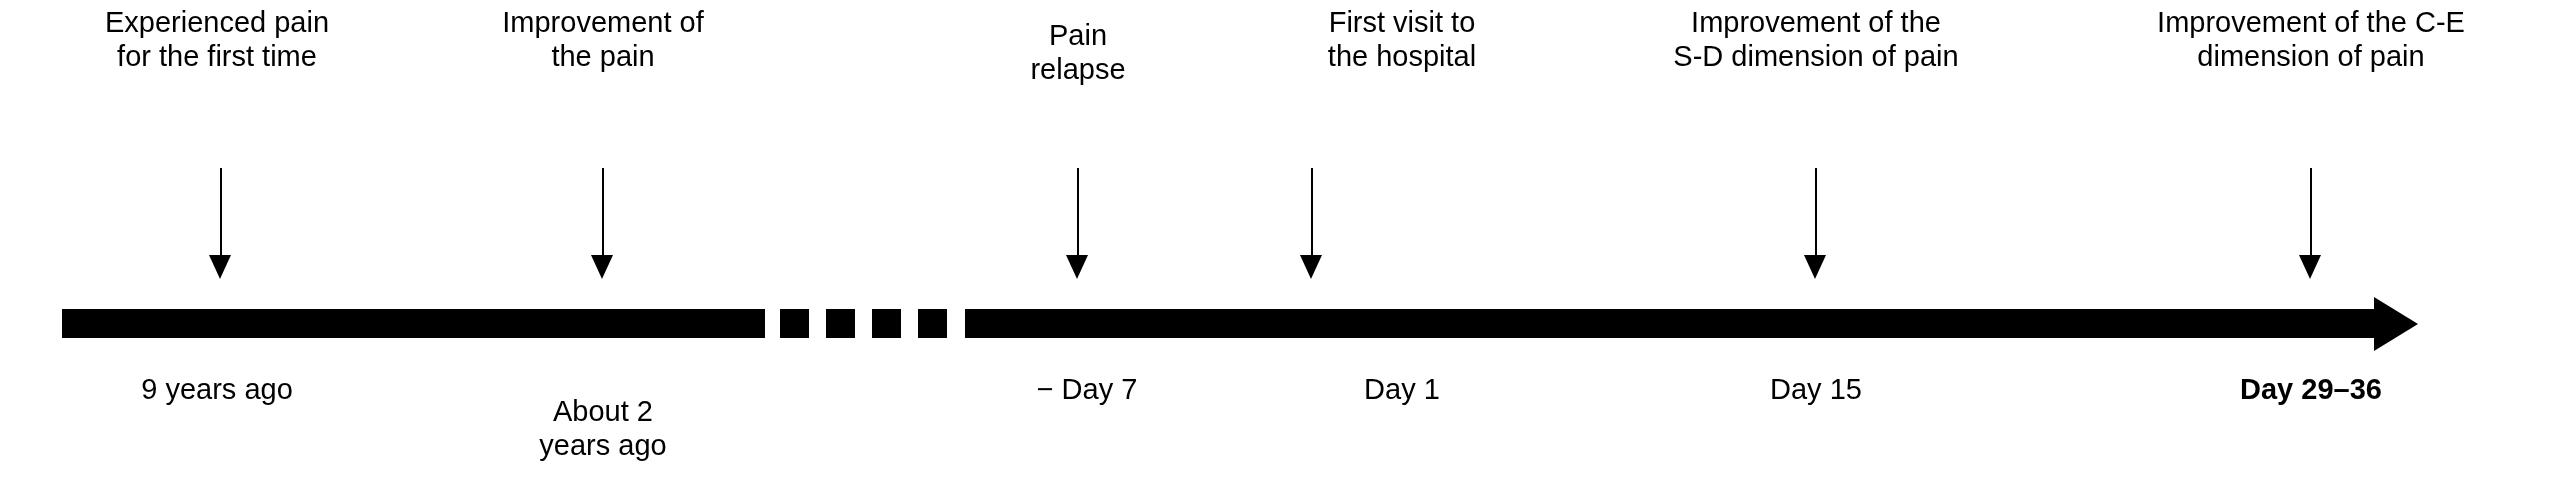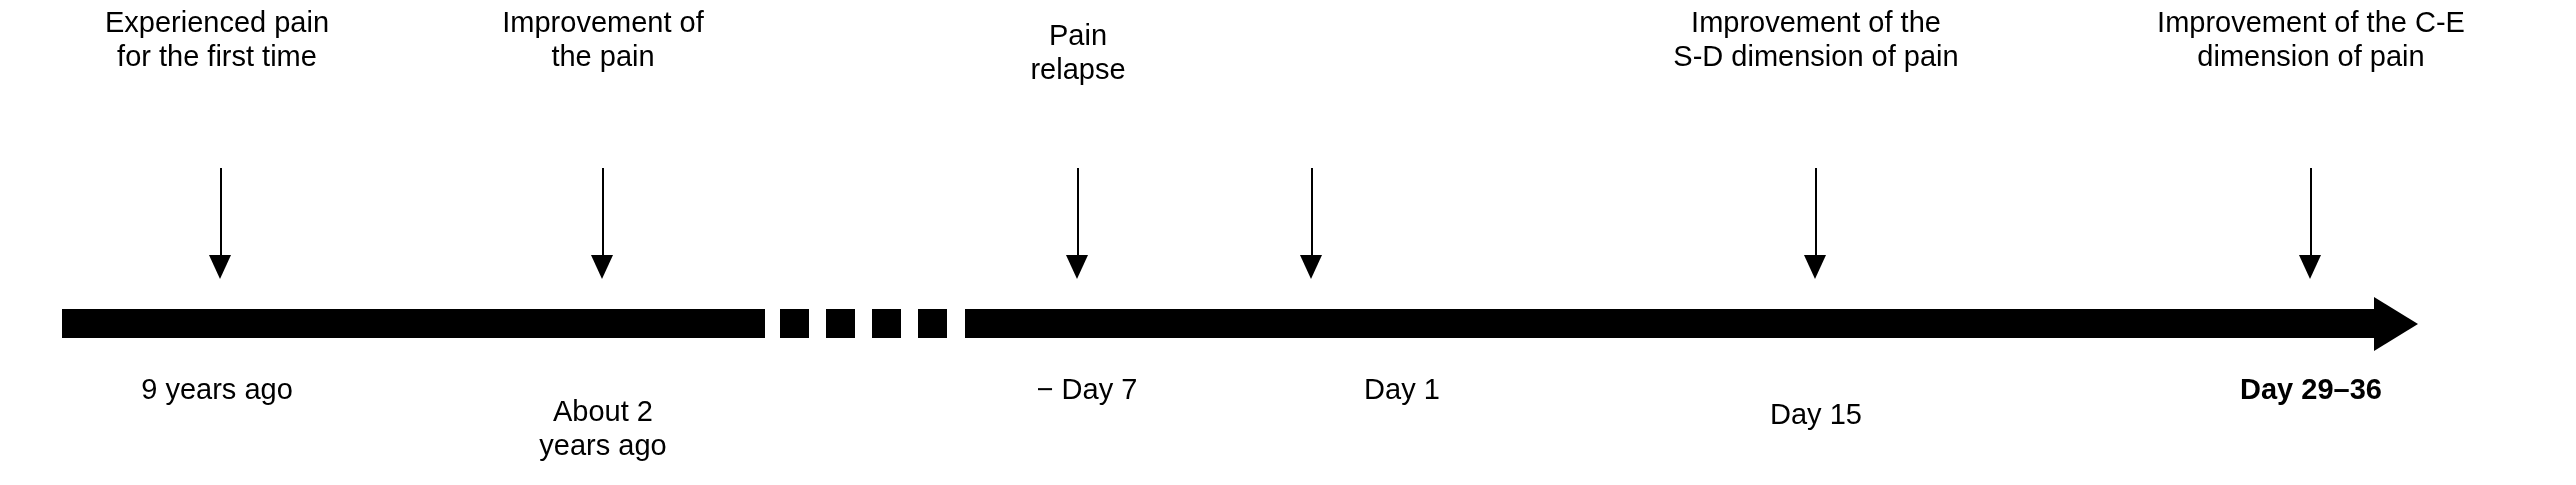--- a/index.html
+++ b/index.html
@@ -126,27 +126,29 @@
     <div class="shaft" style="top:168px; height:88px;"></div>
     <div class="head" style="top:255px;"></div>
   </div>
 
   <div class="event-label" style="left:217px; top:4.9px; width:368px;">Experienced pain
 for the first time</div>
   <div class="event-label" style="left:603px; top:4.9px; width:368px;">Improvement of
 the pain</div>
   <div class="event-label" style="left:1078px; top:18px; width:306px;">Pain
 relapse</div>
+  <div class="event-label" style="left:1402px; top:4.9px; width:368px;">First visit to
+the hospital</div>
   <div class="event-label" style="left:1816px; top:4.9px; width:441px;">Improvement of the
 S-D dimension of pain</div>
   <div class="event-label" style="left:2311px; top:4.9px; width:490px;">Improvement of the C-E
 dimension of pain</div>
 
   <div class="time-label" style="left:217px; top:372px; width:368px;">9 years ago</div>
   <div class="time-label" style="left:603px; top:349px; width:368px;margin-top:45px;">About 2
 years ago</div>
   <div class="time-label" style="left:1087px; top:372px; width:306px;">− Day 7</div>
   <div class="time-label" style="left:1402px; top:372px; width:306px;">Day 1</div>
-  <div class="time-label" style="left:1816px; top:372px; width:306px;margin-top:25px;">Day 15</div>
+  <div class="time-label" style="left:1816px; top:372px; width:306px;">Day 15</div>
   <div class="time-label" style="left:2311px; top:372px; width:368px;font-weight:bold;">Day 29–36</div>
 
 </div>
 
 
 </body></html>

